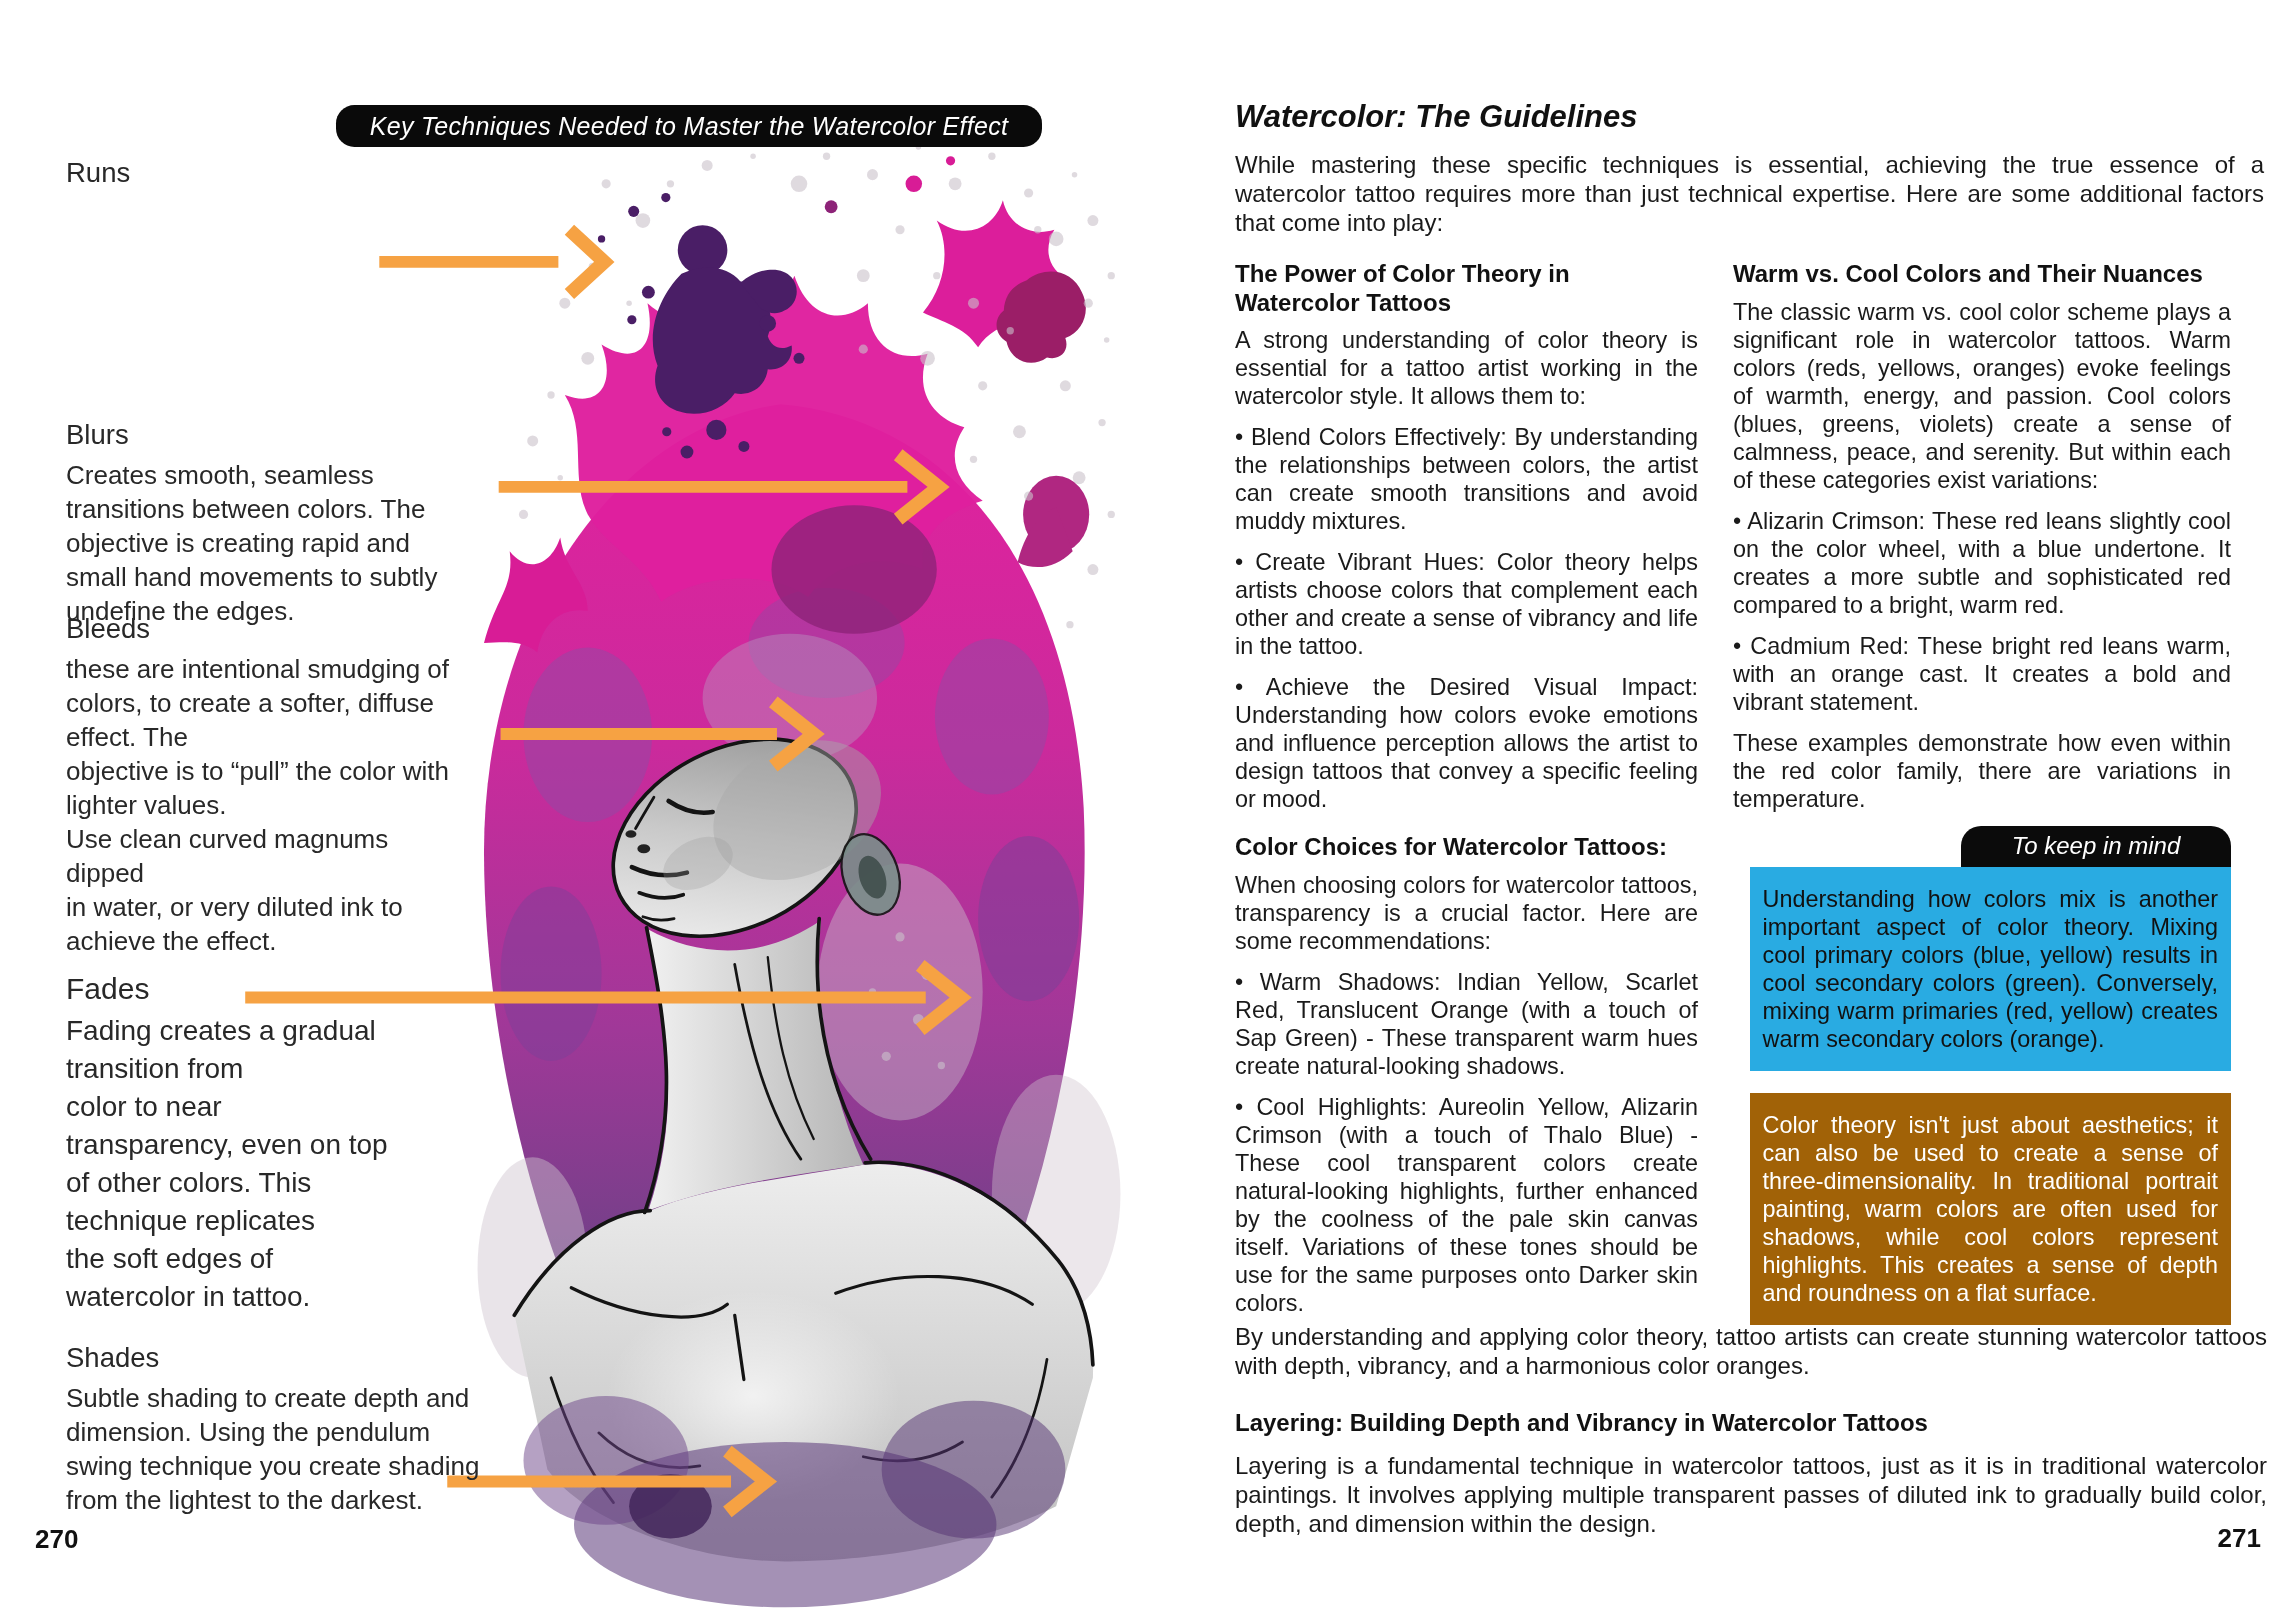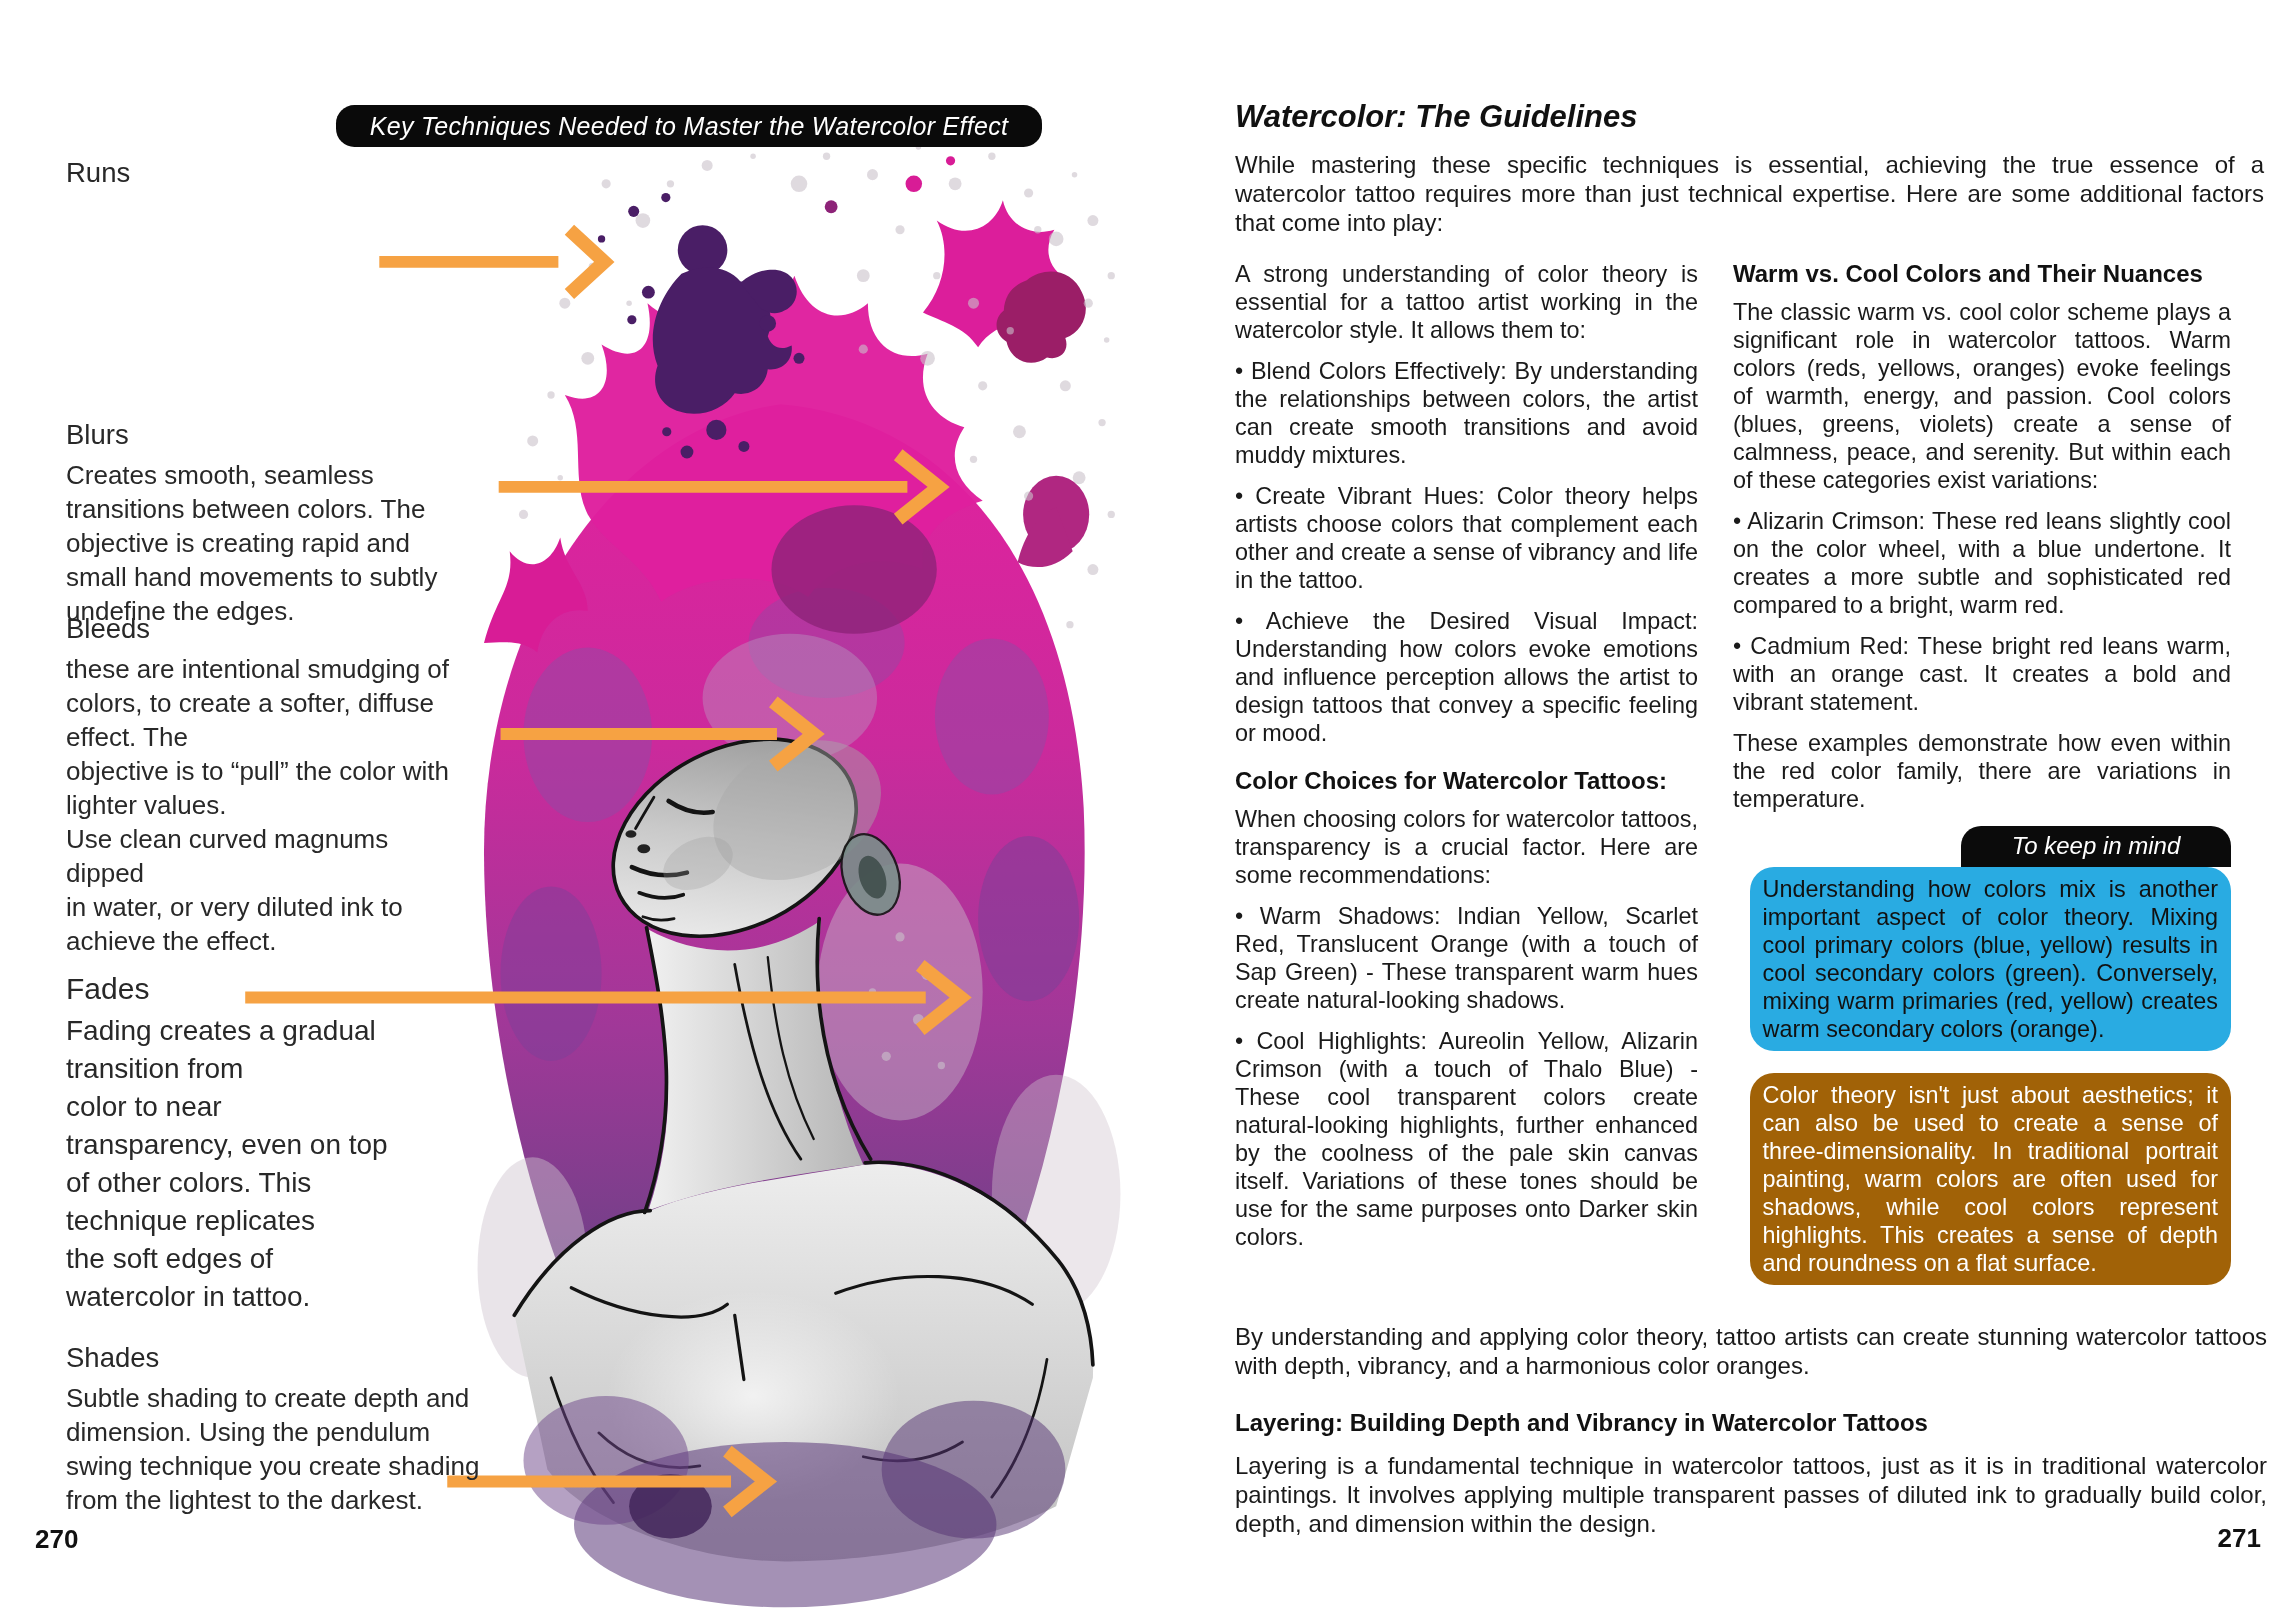--- a/index.html
+++ b/index.html
@@ -36,22 +36,22 @@
             line-height:29px;color:#1a1a1a;text-align:justify;}
   .col{position:absolute;top:260px;font-size:23.4px;line-height:28px;color:#1a1a1a;}
   .col-l{left:87px;width:463px;}
   .col-r{left:585px;width:498px;}
   .col p{margin:0 0 13px;text-align:justify;}
   .col h2{margin:20px 0 9.2px;font-size:24px;line-height:28.5px;color:#111;}
   .col h2:first-child{margin-top:0;}
   .callout-tab{width:270px;height:41px;background:#0b0b0b;border-radius:20px 20px 0 0;
                margin:13px 0 0 auto;display:flex;align-items:center;justify-content:center;}
   .callout-tab span{color:#fff;font-style:italic;font-size:24px;}
-  .callout{margin-left:16.5px;padding:8px 13px;font-size:23.4px;line-height:28px;
-           text-align:justify;border-radius:24px;}
+  .callout{margin-left:16.5px;padding:18px 13px;font-size:23.4px;line-height:28px;
+           text-align:justify;}
   .callout-blue{background:#29ABE2;color:#111;}
   .callout-magenta{background:#a16207;color:#ffffff;margin-top:22px;}
   .rp-full{position:absolute;left:87px;width:1032px;margin:0;font-size:24px;line-height:29px;
            color:#1a1a1a;text-align:justify;}
   .rp-full1{top:1322px;}
   .rp-layering-h{top:1408px;font-weight:bold;color:#111;}
   .rp-layering-p{top:1451px;}
 </style>
 </head>
 <body>
@@ -317,20 +317,21 @@
 
     <div class="pageno pageno-left">270</div>
   </div>
 
   <div class="page page-right">
 
     <h1 class="rp-title">Watercolor: The Guidelines</h1>
     <p class="rp-intro">While mastering these specific techniques is essential, achieving the true essence of a watercolor tattoo requires more than just technical expertise. Here are some additional factors that come into play:</p>
 
     <div class="col col-l">
+      <h2>The Power of Color Theory in Watercolor Tattoos</h2>
       <p>A strong understanding of color theory is essential for a tattoo artist working in the watercolor style. It allows them to:</p>
       <p class="bullet">• Blend Colors Effectively: By understanding the relationships between colors, the artist can create smooth transitions and avoid muddy mixtures.</p>
       <p class="bullet">• Create Vibrant Hues: Color theory helps artists choose colors that complement each other and create a sense of vibrancy and life in the tattoo.</p>
       <p class="bullet">• Achieve the Desired Visual Impact: Understanding how colors evoke emotions and influence perception allows the artist to design tattoos that convey a specific feeling or mood.</p>
       <h2>Color Choices for Watercolor Tattoos:</h2>
       <p>When choosing colors for watercolor tattoos, transparency is a crucial factor. Here are some recommendations:</p>
       <p class="bullet">• Warm Shadows: Indian Yellow, Scarlet Red, Translucent Orange (with a touch of Sap Green) - These transparent warm hues create natural-looking shadows.</p>
       <p class="bullet">• Cool Highlights: Aureolin Yellow, Alizarin Crimson (with a touch of Thalo Blue) - These cool transparent colors create natural-looking highlights, further enhanced by the coolness of the pale skin canvas itself. Variations of these tones should be use for the same purposes onto Darker skin colors.</p>
     </div>
 

